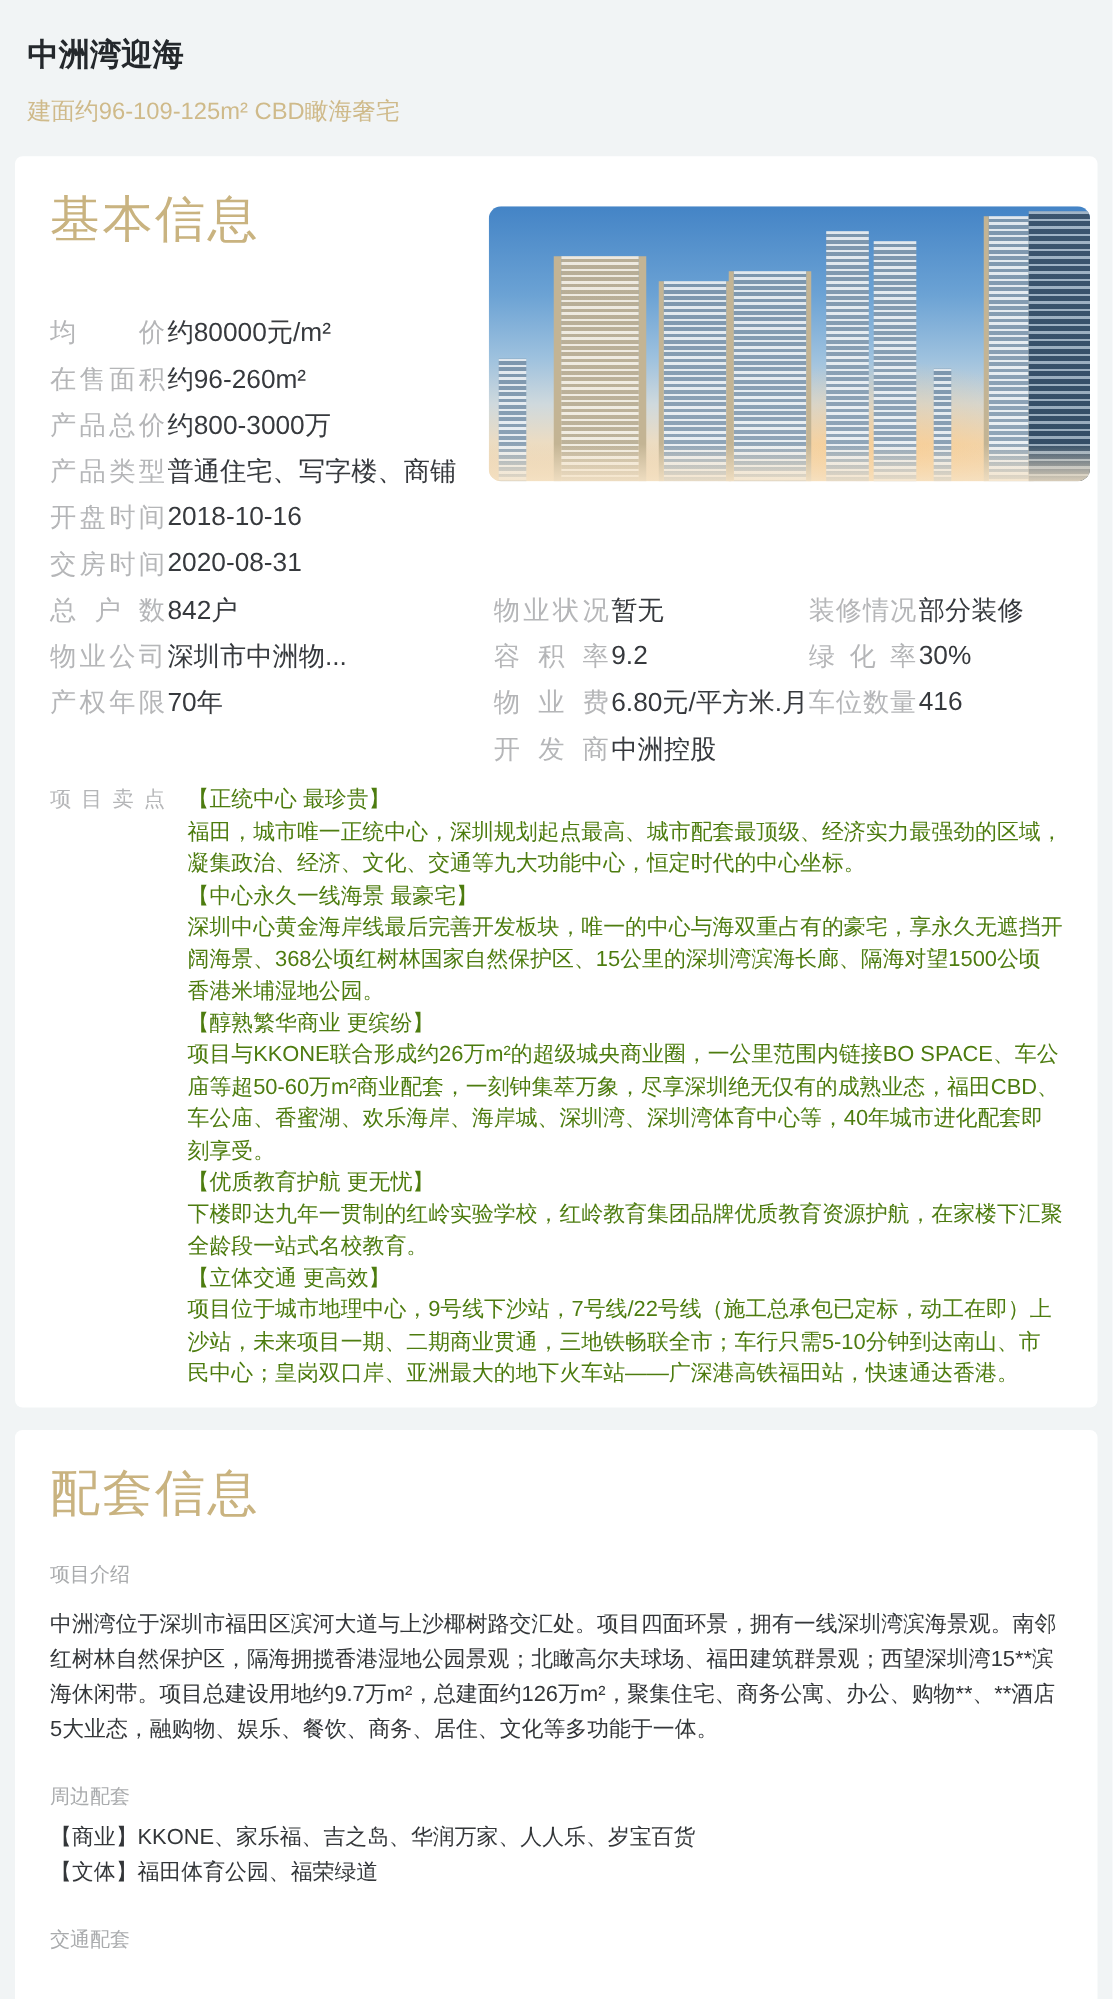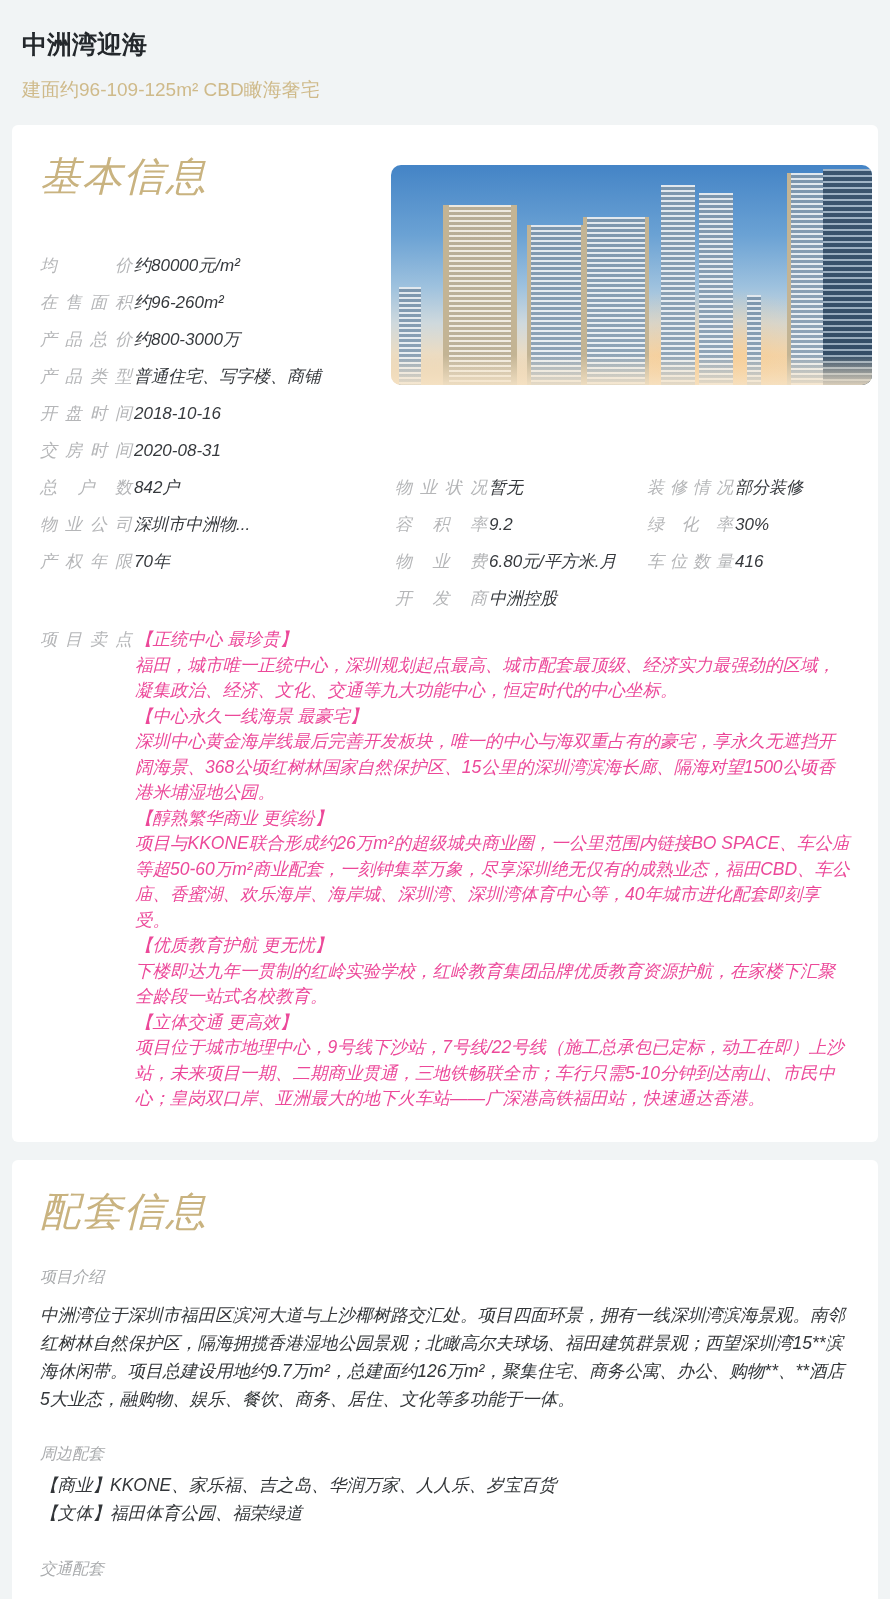--- a/index.html
+++ b/index.html
@@ -13,49 +13,48 @@
   .page{width:890px;}
 
   
   .page-header{padding:27px 22px 22px;border-radius:16px;}
   .page-title{font-size:25px;font-weight:700;color:#24282c;line-height:34px;}
   .page-subtitle{margin-top:16px;font-size:19px;color:#cfba8a;line-height:26px;}
 
   
   .card{
     background:#ffffff;border-radius:6px;
-    margin:0 12px;padding:0 28px 30px;
+    margin:0 12px;padding:0 28px 14px;
     position:relative;
-    font-style:italic;
   }
   .card + .card{margin-top:18px;}
   .card.last{padding-bottom:60px;min-height:430px;}
   .section-heading{
     padding-top:26px;font-size:40px;line-height:50px;
     color:#c9b380;font-weight:500;letter-spacing:2px;
   }
 
   
   .fields-top{margin-top:46px;width:340px;}
-  .frow{display:flex;align-items:center;height:37px;font-size:17px;}
+  .frow{display:flex;align-items:center;height:37px;font-size:21px;}
   .flabel{
     width:92px;flex-shrink:0;color:#b5b6b8;
     text-align:justify;text-align-last:justify;
   }
   .fvalue{margin-left:2px;color:#36393d;white-space:nowrap;}
 
   .fields-mid{display:grid;grid-template-columns:355px 252px 1fr;margin-top:0;}
   .fields-mid .flabel{width:92px;}
   .fields-mid .colc .flabel{width:86px;}
 
   
   .selling{display:flex;margin-top:10px;font-size:17px;}
   .selling .flabel{align-self:flex-start;line-height:26px;}
   .selling-text{
-    flex:1;margin-left:3px;color:#ec4899;
+    flex:1;margin-left:18px;color:#4d7c0f;
     font-size:17.5px;line-height:25.5px;
     white-space:pre-line;
   }
 
   
   .sub-label{margin-top:30px;font-size:16px;color:#a9abad;line-height:22px;}
   .para{
     margin-top:13px;font-size:17.5px;line-height:28px;color:#333639;
     white-space:pre-line;
   }

